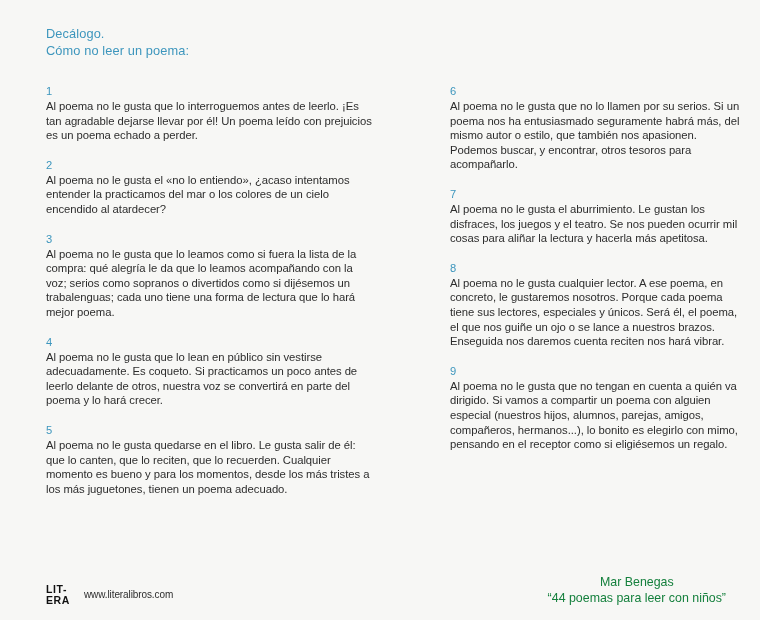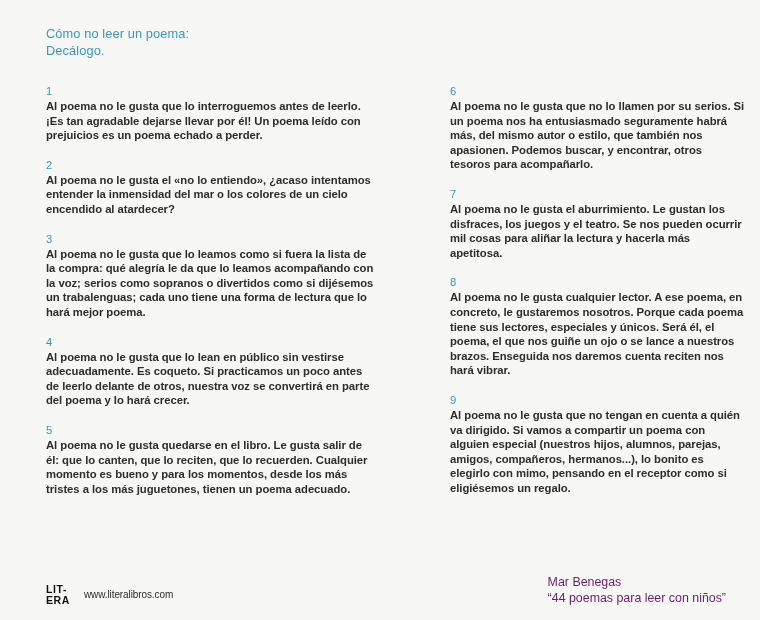--- a/index.html
+++ b/index.html
@@ -61,21 +61,21 @@
     line-height: 14px;
     font-weight: 400;
     display: block;
     margin-bottom: 1px;
     letter-spacing: 0.2px;
   }
   .item-text {
     color: #2d2d2d;
     font-size: 11.3px;
     line-height: 14.6px;
-    font-weight: 700;
+    font-weight: 400;
     display: block;
     letter-spacing: -0.05px;
     white-space: pre-line;
   }
 
   
   .footer {
     display: flex;
     flex-direction: row;
     align-items: flex-end;
@@ -99,56 +99,56 @@
     text-align: left;
   }
   .logo span { display: block; }
   .site-url {
     font-size: 10px;
     line-height: 14px;
     color: #2d2d2d;
     letter-spacing: -0.1px;
   }
   .footer-right {
-    text-align: left;
-    color: #701a75;
+    text-align: center;
+    color: #15803d;
   }
   .author {
     font-size: 12.4px;
     line-height: 16px;
     display: block;
   }
   .book-title {
     font-size: 12.4px;
     line-height: 16px;
     display: block;
   }
 </style>
 </head>
 <body>
 
 <div class="page">
 
   <h1 class="heading">
+    <span class="line">Decálogo.</span>
     <span class="line">Cómo no leer un poema:</span>
-    <span class="line">Decálogo.</span>
   </h1>
 
   <div class="columns">
 
     <div class="col col--left">
 
       <div class="item">
         <span class="item-num">1</span>
         <span class="item-text">Al poema no le gusta que lo interroguemos antes de leerlo. ¡Es tan agradable dejarse llevar por él! Un poema leído con prejuicios es un poema echado a perder.</span>
       </div>
 
       <div class="item">
         <span class="item-num">2</span>
-        <span class="item-text">Al poema no le gusta el «no lo entiendo», ¿acaso intentamos entender la inmensidad del mar o los colores de un cielo encendido al atardecer?</span>
+        <span class="item-text">Al poema no le gusta el «no lo entiendo», ¿acaso intentamos entender la practicamos del mar o los colores de un cielo encendido al atardecer?</span>
       </div>
 
       <div class="item">
         <span class="item-num">3</span>
         <span class="item-text">Al poema no le gusta que lo leamos como si fuera la lista de la compra: qué alegría le da que lo leamos acompañando con la voz; serios como sopranos o divertidos como si dijésemos un trabalenguas; cada uno tiene una forma de lectura que lo hará mejor poema.</span>
       </div>
 
       <div class="item">
         <span class="item-num">4</span>
         <span class="item-text">Al poema no le gusta que lo lean en público sin vestirse adecuadamente. Es coqueto. Si practicamos un poco antes de leerlo delante de otros, nuestra voz se convertirá en parte del poema y lo hará crecer.</span>

